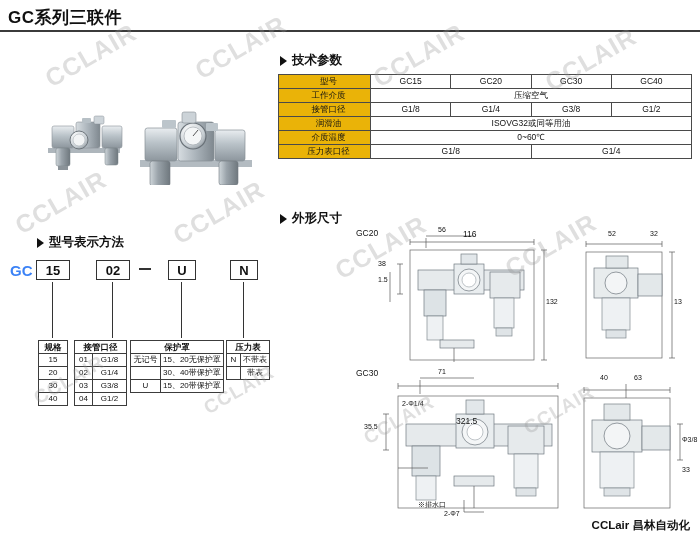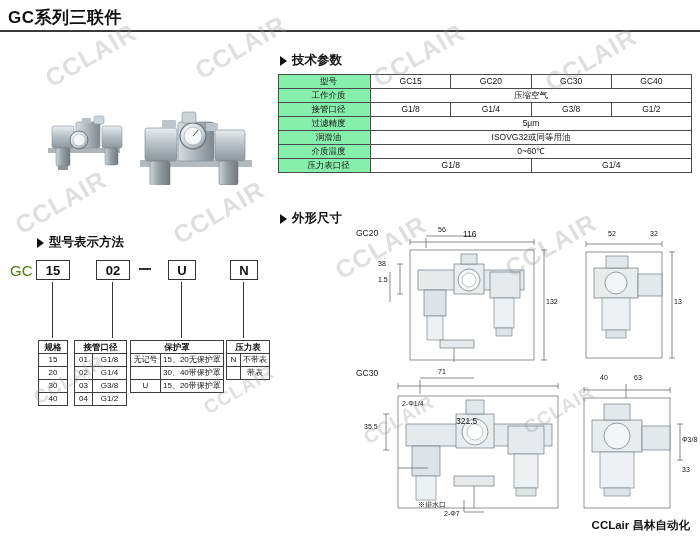--- a/index.html
+++ b/index.html
@@ -51,30 +51,30 @@
     position: absolute; left: 278px; top: 74px; width: 414px;
     border-collapse: collapse;
     font-size: 8.5px;
   }
   .spec td {
     border: 1px solid #4a4a4a;
     height: 14px; padding: 0 2px;
     text-align: center; vertical-align: middle;
     color: #111; line-height: 1.05;
   }
-  .spec td.lbl { width: 92px; background: #86efac; padding-left: 10px; }
+  .spec td.lbl { width: 92px; background: #eab308; padding-left: 10px; }
   .spec td.hdr { font-weight: normal; }
 
   
   .code-wrap { position: absolute; left: 8px; top: 240px; width: 262px; height: 250px; }
 
   .code-row { position: absolute; top: 20px; left: 0; width: 262px; height: 22px; }
   .gc-text {
     position: absolute; left: 2px; top: 2px;
-    font-size: 15px; font-weight: normal; color: #4d7c0f;
+    font-size: 15px; font-weight: bold; color: #3b82f6;
   }
   .cbox {
     position: absolute; top: 0;
     height: 20px; border: 1px solid #333; background: #fff;
     font-size: 13px; font-weight: bold; color: #111;
     display: flex; align-items: center; justify-content: center;
   }
   .dash {
     position: absolute; top: 8px;
     width: 12px; height: 1.5px; background: #333;
@@ -200,24 +200,20 @@
         <td colspan="4">压缩空气</td>
       </tr>
       <tr>
         <td class="lbl">接管口径</td>
         <td>G1/8</td>
         <td>G1/4</td>
         <td>G3/8</td>
         <td>G1/2</td>
       </tr>
       <tr>
-        <td class="lbl">过滤精度</td>
-        <td colspan="4">5μm</td>
-      </tr>
-      <tr>
         <td class="lbl">润滑油</td>
         <td colspan="4">ISOVG32或同等用油</td>
       </tr>
       <tr>
         <td class="lbl">介质温度</td>
         <td colspan="4">0~60℃</td>
       </tr>
       <tr>
         <td class="lbl">压力表口径</td>
         <td colspan="2">G1/8</td>

